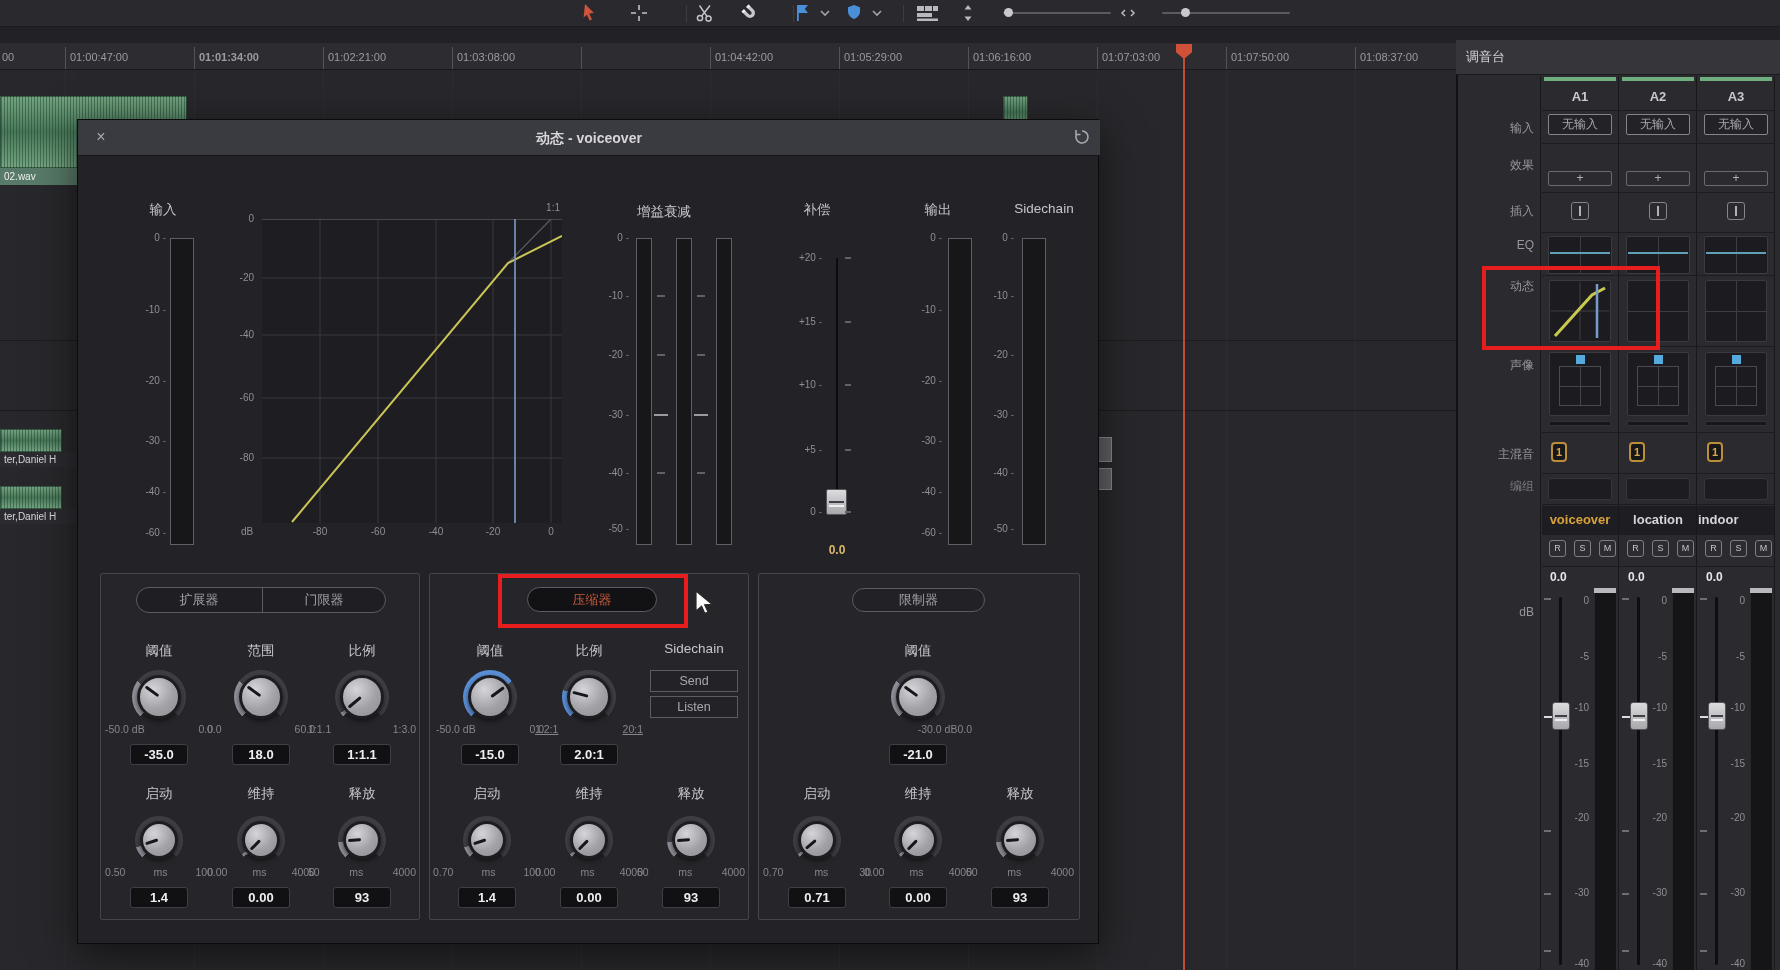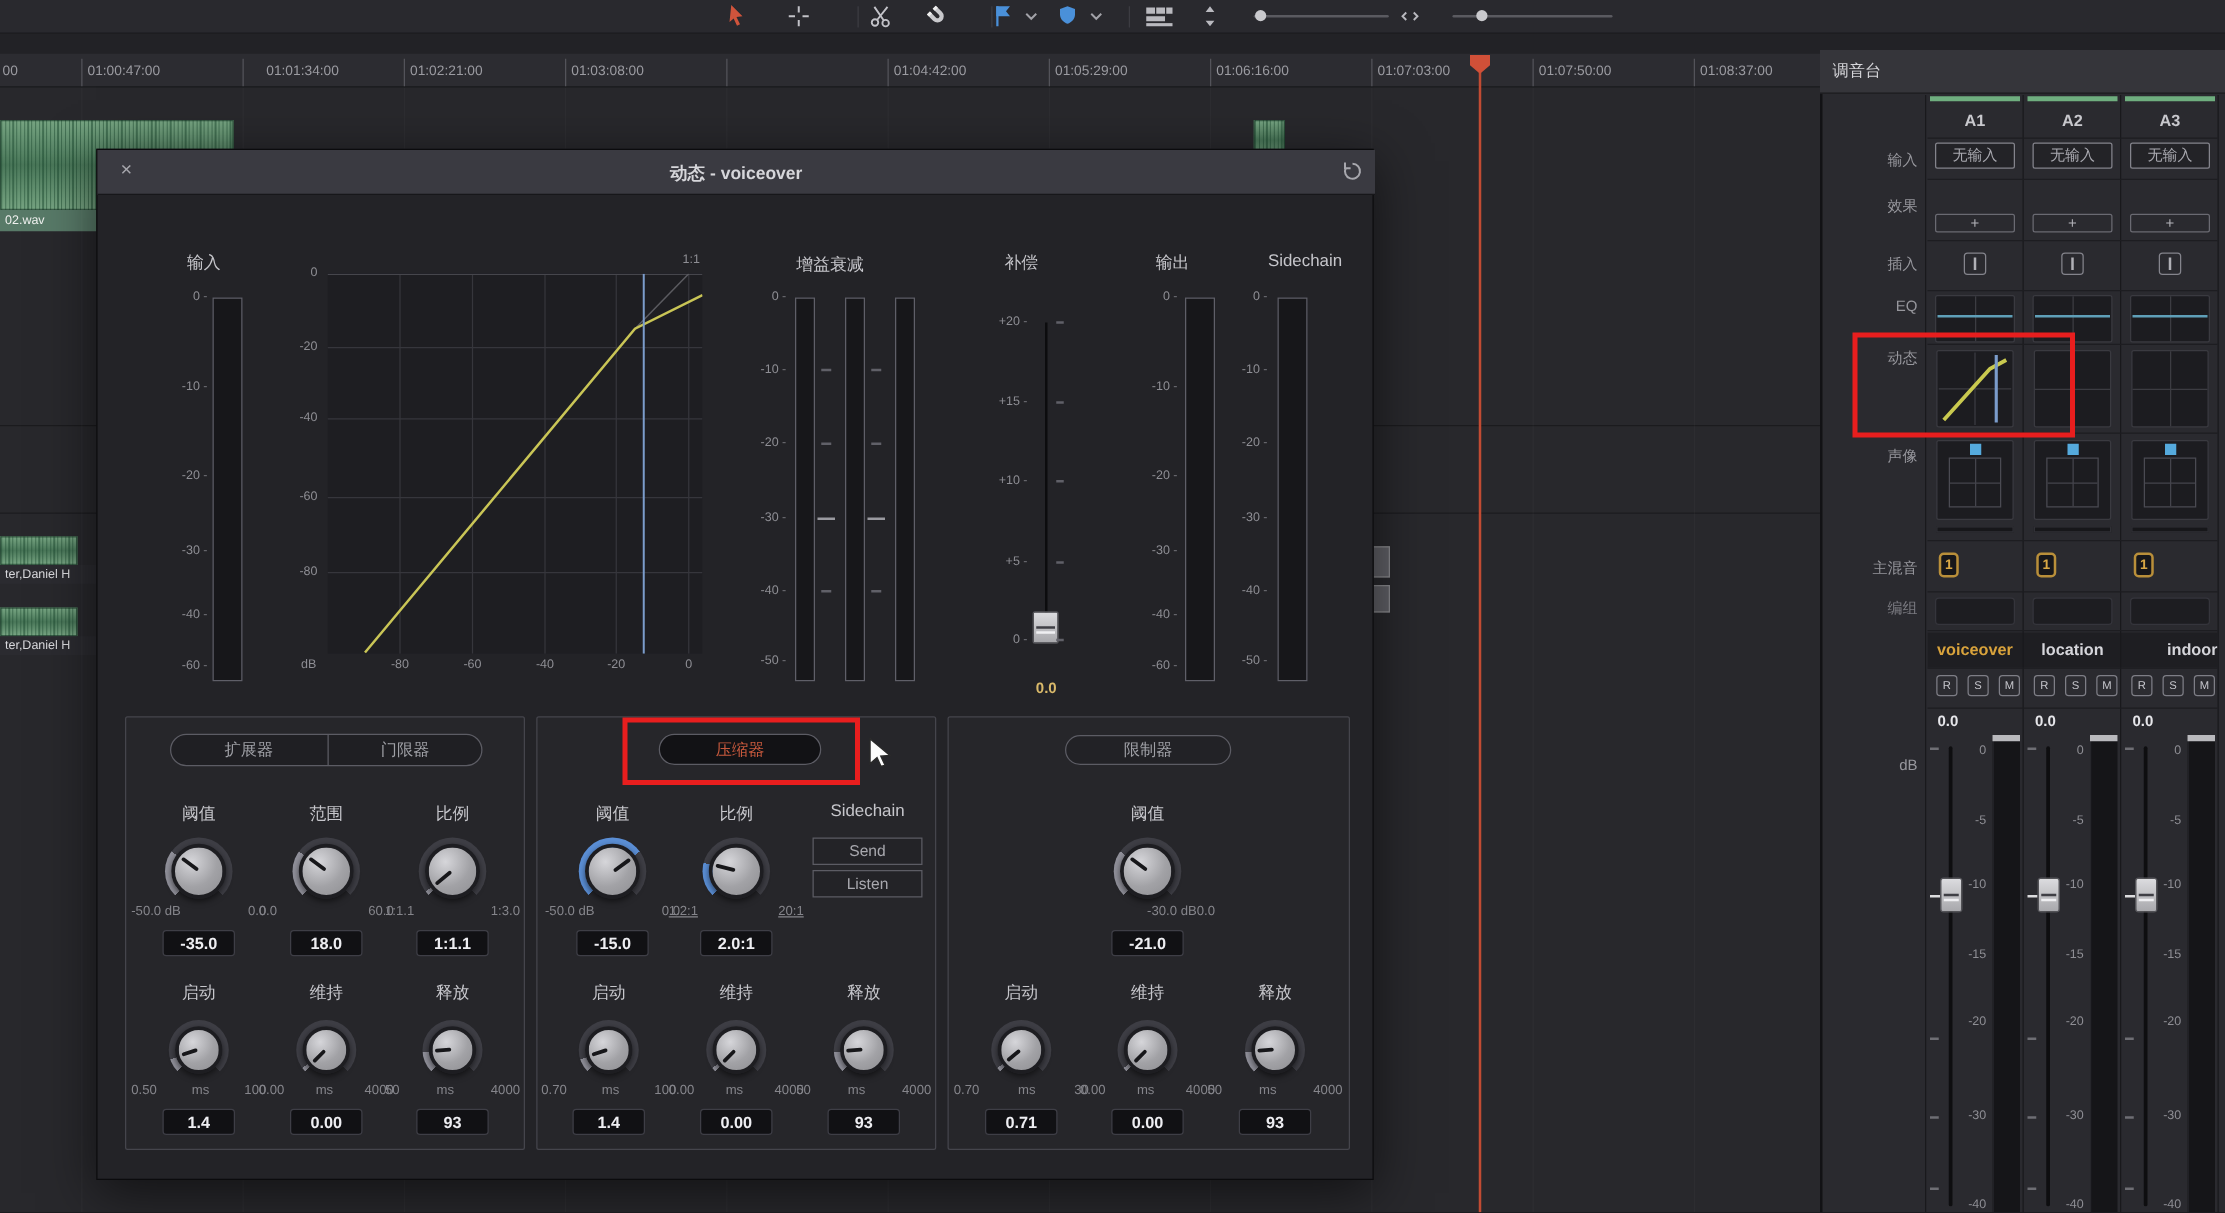--- a/index.html
+++ b/index.html
@@ -58,21 +58,21 @@
       <div style="position: absolute; left: 968px; top: 0px; width: 1px; height: 900px; background: rgba(255, 255, 255, 0.027);"></div>
       <div style="position: absolute; left: 1097px; top: 0px; width: 1px; height: 900px; background: rgba(255, 255, 255, 0.027);"></div>
       <div style="position: absolute; left: 1226px; top: 0px; width: 1px; height: 900px; background: rgba(255, 255, 255, 0.027);"></div>
       <div style="position: absolute; left: 1355px; top: 0px; width: 1px; height: 900px; background: rgba(255, 255, 255, 0.027);"></div>
     </div>
 
   <div id="ruler" class="abs" style="left:0;top:43px;width:1456px;height:27px;background:#2c2c31;border-bottom:1px solid #191a1d;overflow:hidden">
       <div style="position: absolute; left: 65px; top: 4px; width: 1px; height: 23px; background: rgb(83, 83, 90);"></div>
       <div class="tc" style="position: absolute; left: 70px; top: 7px; width: 74px; height: 14px;">01:00:47:00</div>
       <div style="position: absolute; left: 194px; top: 4px; width: 1px; height: 23px; background: rgb(83, 83, 90);"></div>
-      <div class="tc" style="position: absolute; left: 213px; top: 7px; width: 74px; height: 14px;">01:01:34:00</div>
+      <div class="tc" style="position: absolute; left: 199px; top: 7px; width: 74px; height: 14px; font-weight: bold;">01:01:34:00</div>
       <div style="position: absolute; left: 323px; top: 4px; width: 1px; height: 23px; background: rgb(83, 83, 90);"></div>
       <div class="tc" style="position: absolute; left: 328px; top: 7px; width: 74px; height: 14px;">01:02:21:00</div>
       <div style="position: absolute; left: 452px; top: 4px; width: 1px; height: 23px; background: rgb(83, 83, 90);"></div>
       <div class="tc" style="position: absolute; left: 457px; top: 7px; width: 74px; height: 14px;">01:03:08:00</div>
       <div style="position: absolute; left: 581px; top: 4px; width: 1px; height: 23px; background: rgb(83, 83, 90);"></div>
       <div class="tc" style="position: absolute; left: 586px; top: 7px; width: 74px; height: 14px; margin-top: 32px;">01:03:55:00</div>
       <div style="position: absolute; left: 710px; top: 4px; width: 1px; height: 23px; background: rgb(83, 83, 90);"></div>
       <div class="tc" style="position: absolute; left: 715px; top: 7px; width: 74px; height: 14px;">01:04:42:00</div>
       <div style="position: absolute; left: 839px; top: 4px; width: 1px; height: 23px; background: rgb(83, 83, 90);"></div>
       <div class="tc" style="position: absolute; left: 844px; top: 7px; width: 74px; height: 14px;">01:05:29:00</div>
@@ -606,21 +606,21 @@
     <div class="thumb" style="position: absolute; left: 1705px; top: 352px; width: 62px; height: 64px;">
       <div style="position: absolute; left: 9px; top: 13px; width: 42px; height: 40px; border: 1px solid rgb(74, 74, 82);">
         <div style="position: absolute; left: 50%; top: 0px; width: 1px; height: 100%; background: rgb(68, 68, 76);"></div>
         <div style="position: absolute; left: 0px; top: 50%; width: 100%; height: 1px; background: rgb(68, 68, 76);"></div>
       </div>
       <div style="position: absolute; left: 26px; top: 2px; width: 9px; height: 9px; background: rgb(85, 170, 221);"></div>
     </div>
     <div style="position: absolute; left: 1705px; top: 421px; width: 62px; height: 5px; background: rgb(23, 23, 26); border: 1px solid rgb(48, 48, 54);"></div>
     <div style="position: absolute; left: 1707px; top: 442px; width: 16px; height: 20px; line-height: 16px; text-align: center; font-size: 11px; font-weight: bold; color: rgb(217, 168, 69); background: rgb(23, 23, 26); border: 2px solid rgb(185, 143, 58); border-radius: 4px;">1</div>
     <div style="position: absolute; left: 1704px; top: 478px; width: 64px; height: 22px; background: rgb(29, 29, 33); border: 1px solid rgb(53, 53, 60); border-radius: 3px;"></div>
-    <div style="position: absolute; left: 1698px; top: 511px; width: 76px; height: 18px; line-height: 18px; text-align: right; font-size: 13px; font-weight: bold; color: rgb(213, 213, 218);">indoor</div>
+    <div style="position: absolute; left: 1698px; top: 511px; width: 76px; height: 18px; line-height: 18px; text-align: left; font-size: 13px; font-weight: bold; color: rgb(213, 213, 218);">indoor</div>
     <div style="position: absolute; left: 1705px; top: 540px; width: 17px; height: 17px; line-height: 15px; text-align: center; font-size: 9px; color: rgb(198, 198, 204); background: rgb(44, 44, 49); border: 1px solid rgb(126, 126, 134); border-radius: 3px;">R</div>
     <div style="position: absolute; left: 1730px; top: 540px; width: 17px; height: 17px; line-height: 15px; text-align: center; font-size: 9px; color: rgb(198, 198, 204); background: rgb(44, 44, 49); border: 1px solid rgb(126, 126, 134); border-radius: 3px;">S</div>
     <div style="position: absolute; left: 1755px; top: 540px; width: 17px; height: 17px; line-height: 15px; text-align: center; font-size: 9px; color: rgb(198, 198, 204); background: rgb(44, 44, 49); border: 1px solid rgb(126, 126, 134); border-radius: 3px;">M</div>
     <div style="position: absolute; left: 1706px; top: 570px; width: 44px; height: 14px; font-size: 12px; font-weight: bold; color: rgb(230, 230, 234);">0.0</div>
     <div style="position: absolute; left: 1715px; top: 597px; width: 3px; height: 368px; background: rgb(14, 14, 16); border-radius: 2px;"></div>
     <div class="tickt" style="position: absolute; left: 1719px; top: 595px; width: 26px; height: 12px;">0</div>
     <div class="tickt" style="position: absolute; left: 1719px; top: 651px; width: 26px; height: 12px;">-5</div>
     <div class="tickt" style="position: absolute; left: 1719px; top: 702px; width: 26px; height: 12px;">-10</div>
     <div class="tickt" style="position: absolute; left: 1719px; top: 758px; width: 26px; height: 12px;">-15</div>
     <div class="tickt" style="position: absolute; left: 1719px; top: 812px; width: 26px; height: 12px;">-20</div>

